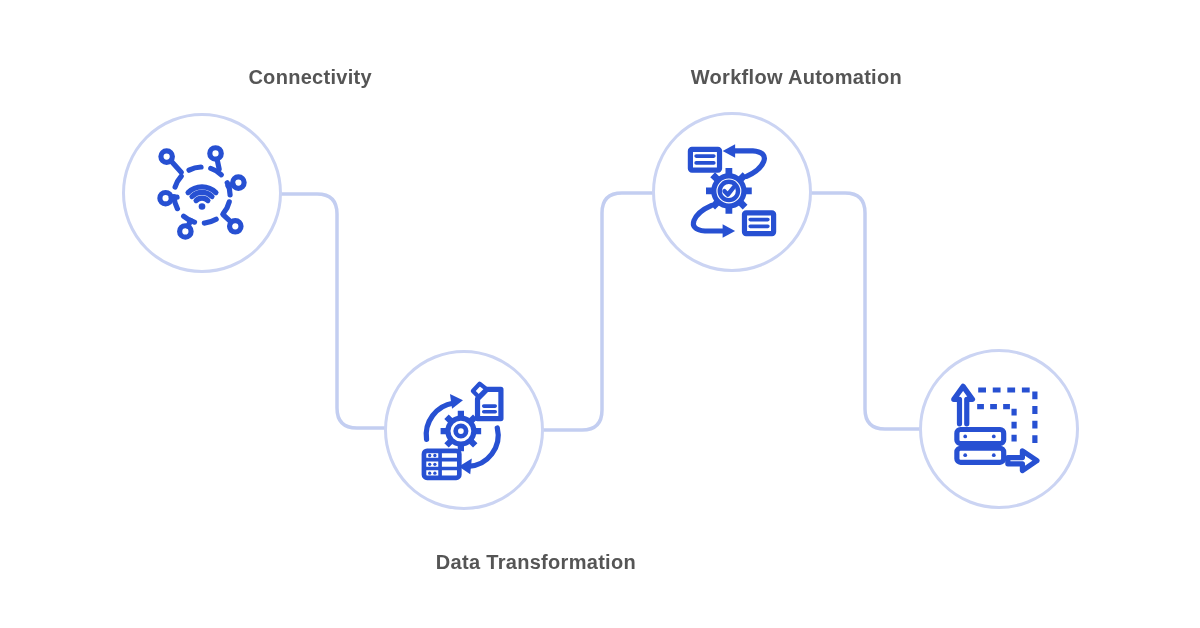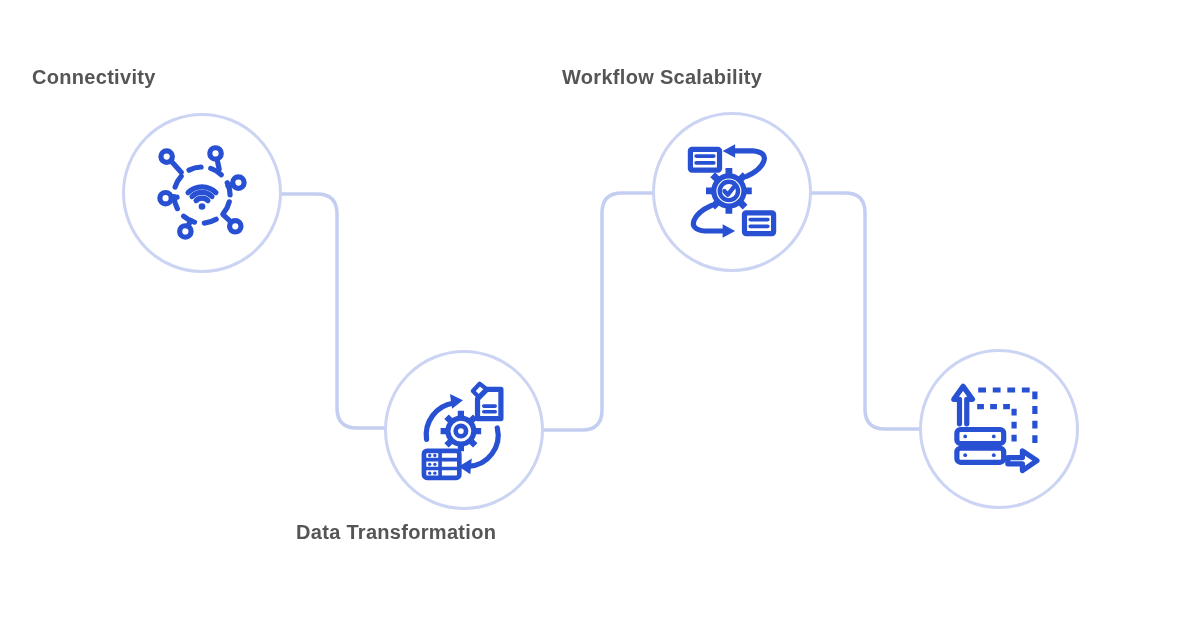--- a/index.html
+++ b/index.html
@@ -24,50 +24,50 @@
     width: 160px; height: 160px; box-sizing: border-box;
     border: 3px solid var(--node-circle-border, #cbd4f3);
     border-radius: 50%;
     background: #ffffff;
     display: flex; align-items: center; justify-content: center;
   }
   .node svg { color: var(--icon-blue, #2750d2); display: block; }
 
   .node-label {
     position: absolute; z-index: 2;
-    width: 340px; text-align: left;
+    width: 340px; text-align: right;
     font-size: 20px; font-weight: 600; letter-spacing: 0.3px;
     color: var(--label-text, #555555);
   }
 
   
   .pos-n1 { left: 122px; top: 113px; }
   .pos-n2 { left: 384px; top: 350px; }
   .pos-n3 { left: 652px; top: 112px; }
   .pos-n4 { left: 919px; top: 349px; }
 
   .pos-l1 { left: 32px;  top: 66px;  }
-  .pos-l2 { left: 296px; top: 521px; }
+  .pos-l2 { left: 296px; top: 551px; }
   .pos-l3 { left: 562px; top: 66px;  }
   .pos-l4 { left: 829px; top: 534px; }
 </style>
 </head>
 <body>
 
 <div class="stage">
 
   <svg class="connectors" width="1200" height="628" viewBox="0 0 1200 628">
     <path d="M 240 194 H 317 Q 337 194 337 214 V 408 Q 337 428 357 428 H 430"></path>
     <path d="M 500 430 H 582 Q 602 430 602 410 V 213 Q 602 193 622 193 H 700"></path>
     <path d="M 770 193 H 845 Q 865 193 865 213 V 409 Q 865 429 885 429 H 960"></path>
   </svg>
 
   <div class="node-label pos-l1">Connectivity</div>
   <div class="node-label pos-l2">Data Transformation</div>
-  <div class="node-label pos-l3">Workflow Scalability</div>
+  <div class="node-label pos-l3">Workflow Automation</div>
 
   <div class="node pos-n1">
     <svg width="104" height="104" viewBox="0 0 100 100">
       <g fill="none" stroke="currentColor" stroke-width="5" stroke-linecap="round">
         <circle cx="50" cy="52" r="27" stroke-dasharray="12 9.5" transform="rotate(14 50 52)"></circle>
         <path d="M44.3 57.3 A8 8 0 0 1 55.7 57.3"></path>
         <path d="M40.4 53.4 A13.5 13.5 0 0 1 59.6 53.4"></path>
         <path d="M36.6 49.6 A19 19 0 0 1 63.4 49.6"></path>
         <circle cx="50" cy="63" r="3.2" fill="currentColor" stroke="none"></circle>
         <circle cx="16" cy="15" r="5.5"></circle>  

